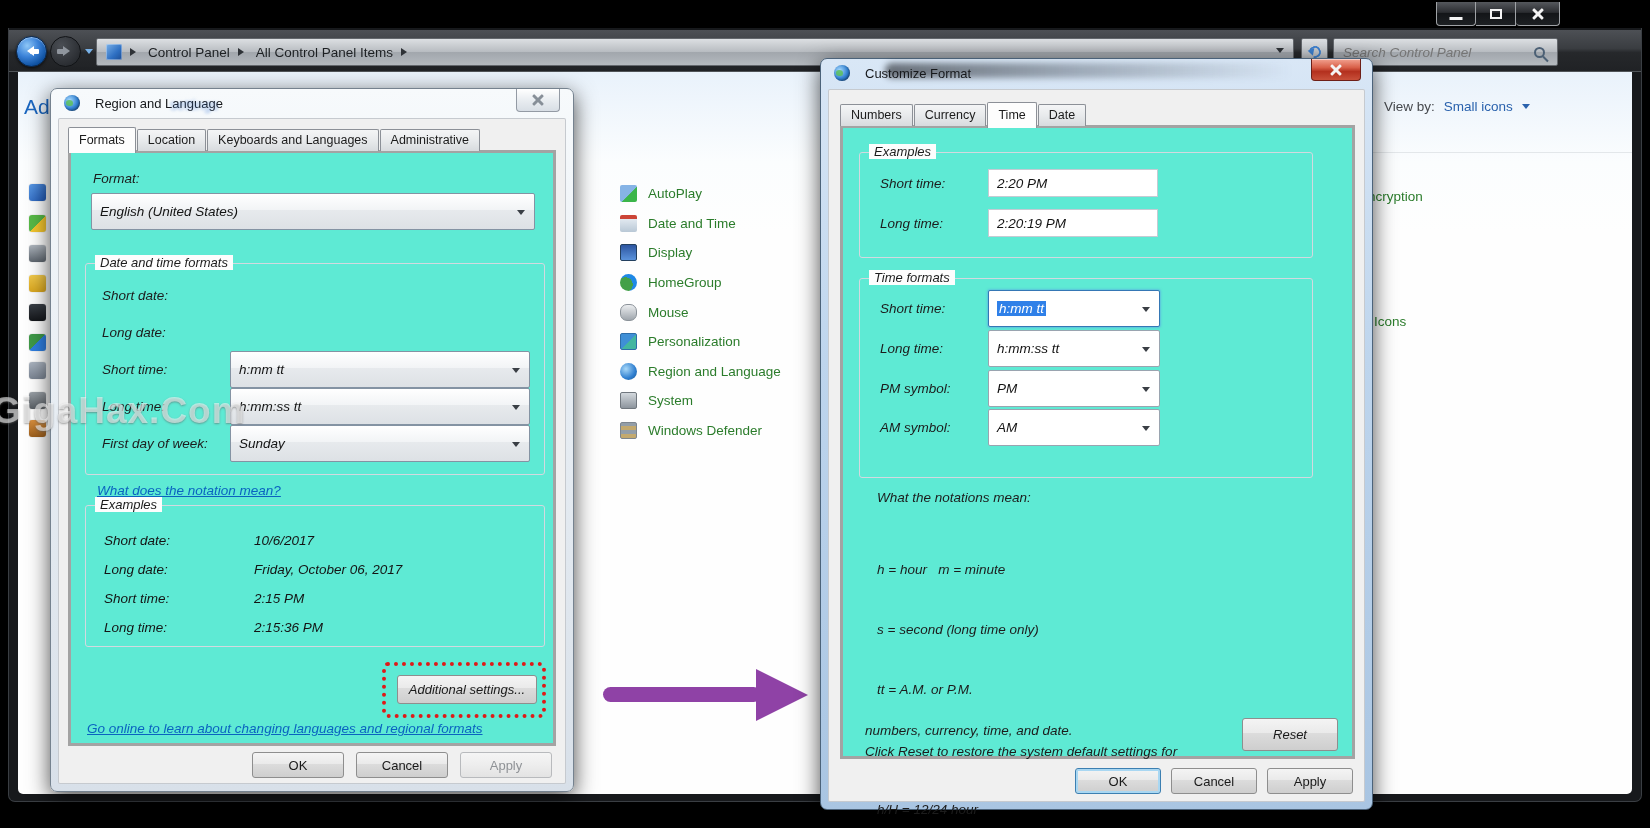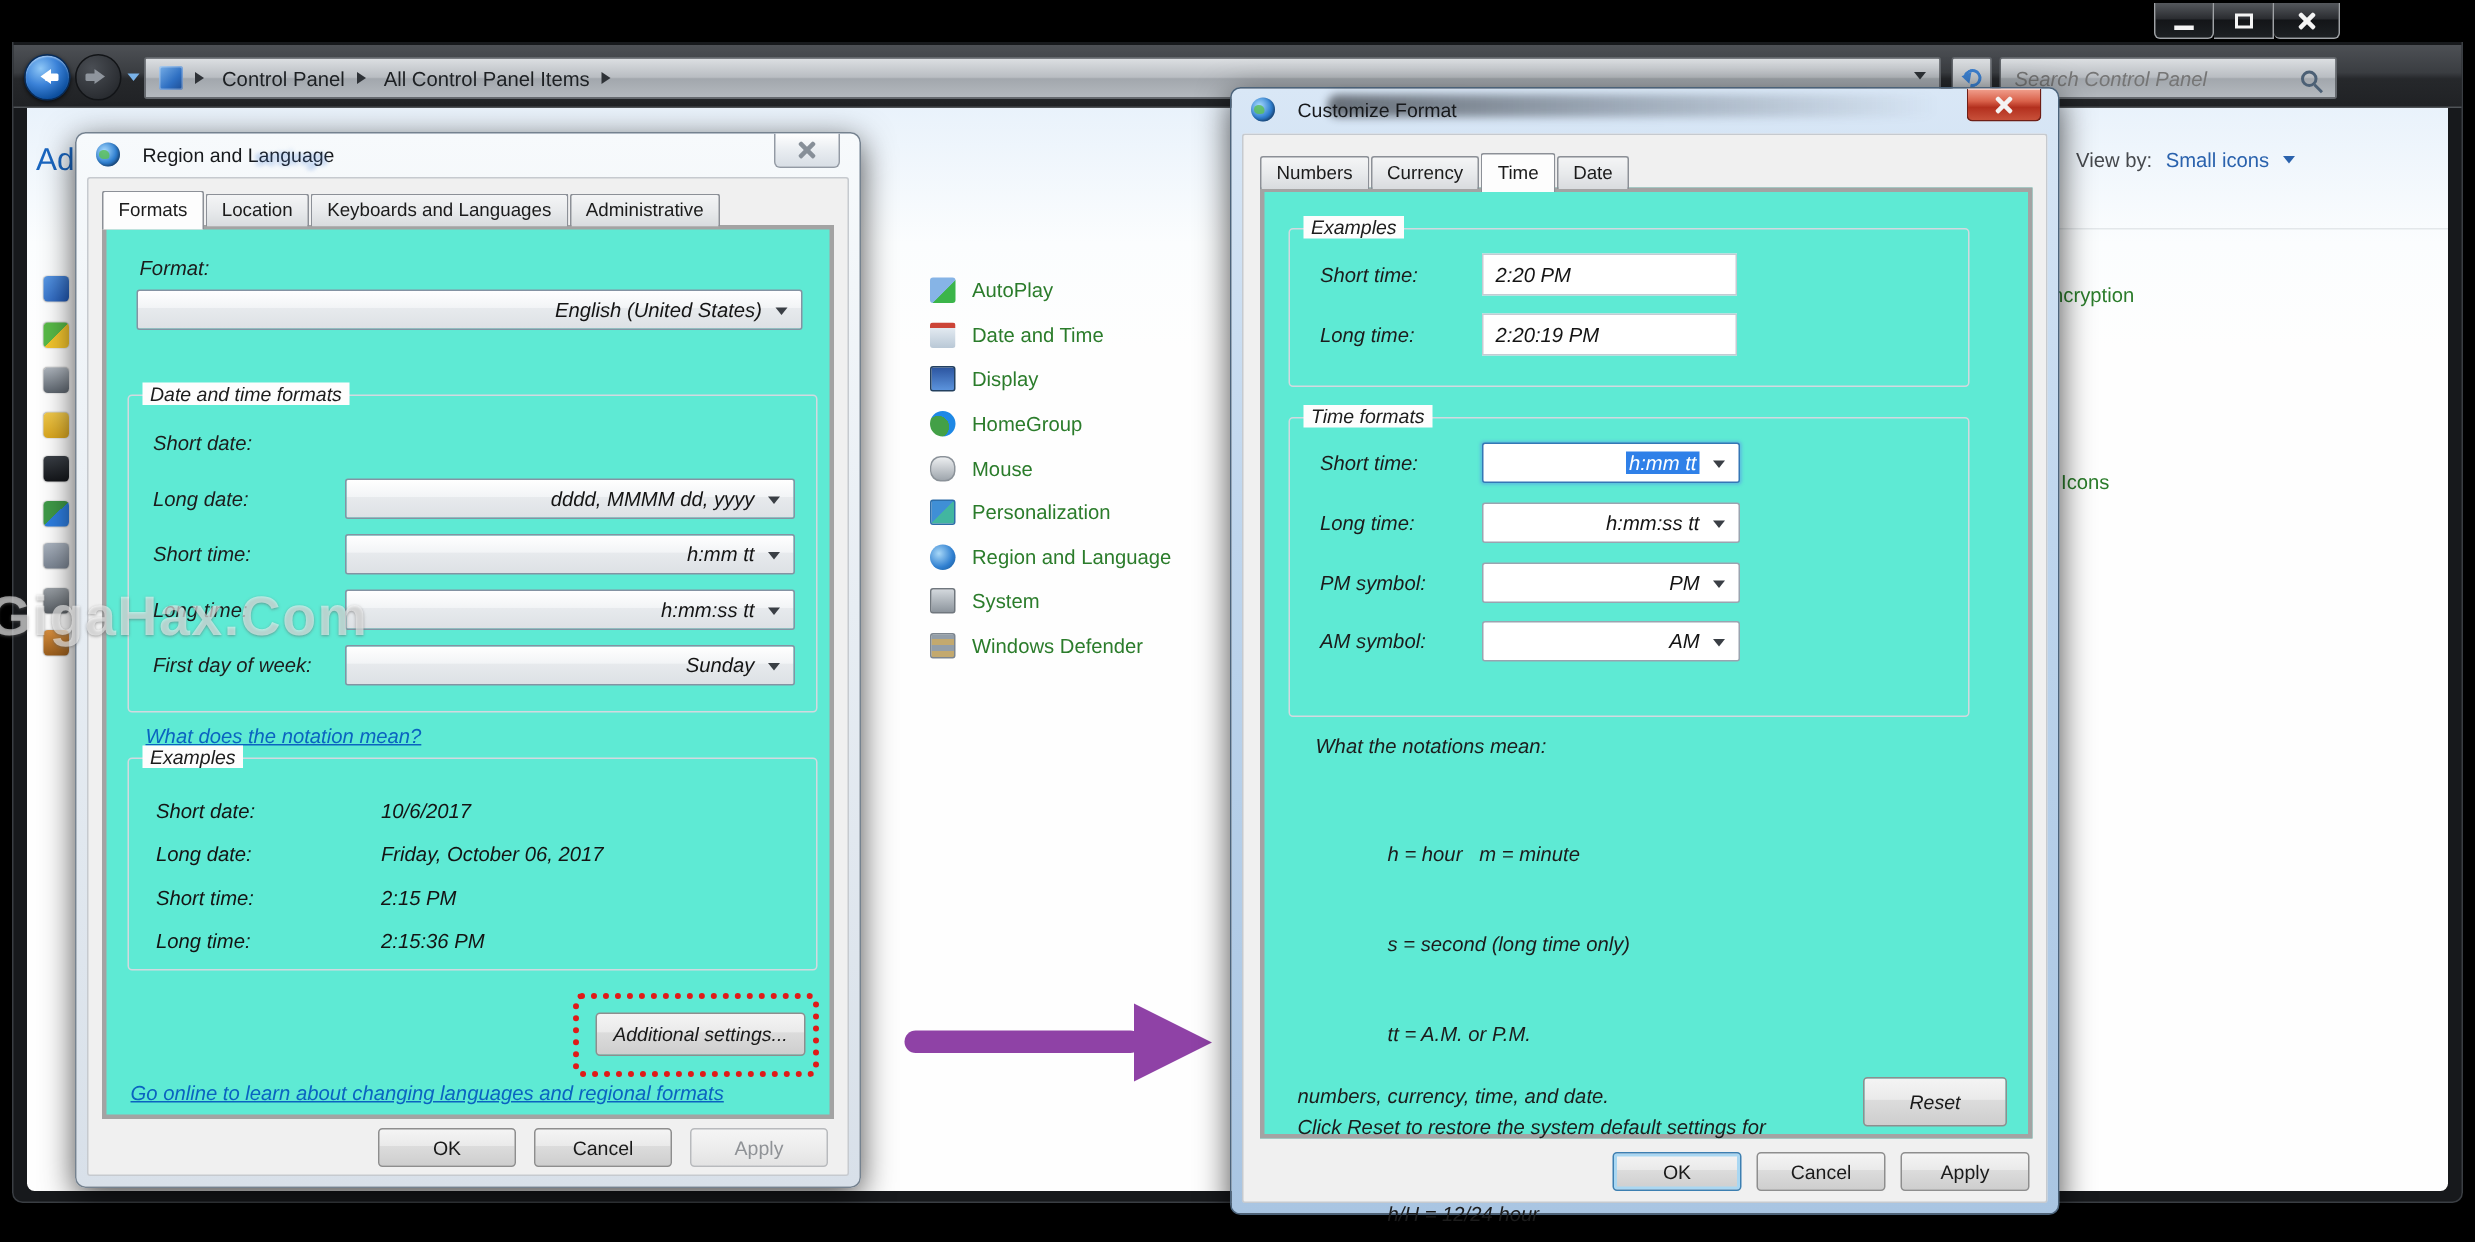--- a/index.html
+++ b/index.html
@@ -118,23 +118,23 @@
   border-radius:2px 2px 0 0; margin-right:1px; }
 .tab.active { height:26px; line-height:24px; background:#fdfdfd; margin-bottom:-2px; position:relative; }
 
 .page { position:absolute; background:#5eead4; border:3px solid #a3a3a3; z-index:5;font-style:italic; }
 
 .group { position:absolute; border:1px solid #d3d9df; border-radius:3px; }
 .legend { position:absolute; top:-9px; left:9px; background:#fdfdfd; padding:0 5px; font-size:13px; color:#1c1c1c; white-space:nowrap; }
 
 .row { display:flex; align-items:center; height:27px; margin:0 14px 10px 16px; }
 .row .rlab { width:128px; font-size:13.5px; color:#1c1c1c; flex:none; }
-.combo { position:relative; height:27px; border:1px solid #8493a3; border-radius:2px; flex:1;
+.combo { position:relative; height:37px; border:1px solid #8493a3; border-radius:2px; flex:1;
   background:linear-gradient(#ffffff,#f2f4f6 45%,#e7eaed 46%,#dde1e5);
-  display:flex; align-items:center; padding:0 26px 0 8px; font-size:13.5px; color:#141414;justify-content:flex-end; }
+  display:flex; align-items:center; padding:0 26px 0 8px; font-size:13.5px; color:#141414; }
 .combo::after { content:""; position:absolute; right:9px; top:50%; margin-top:-2px; border:4px solid transparent; border-top:5px solid #3a3f45; }
 .combo.c2 { background:#fff; border-color:#9aa4b0; flex:none; width:172px; }
 .combo.focus { border-color:#3577b5; box-shadow:0 0 2px 1px rgba(90,160,230,.55); }
 .sel { background:#2f80e8; color:#fff; padding:0 2px; }
 
 .exrow { display:flex; align-items:center; height:20px; margin:0 14px 9px 18px; font-size:13.5px; color:#141414; }
 .exrow .rlab { width:150px; flex:none; }
 
 .tbox { height:28px; width:170px; border:1px solid #c4cbd3; background:#fff; display:flex; align-items:center;
   padding:0 8px; font-size:13.5px; color:#141414; flex:none; }
@@ -142,21 +142,21 @@
 .link { font-size:13.5px; color:#0a63c0; text-decoration:underline; cursor:pointer; white-space:nowrap; }
 
 .btn { height:26px; display:flex; align-items:center; justify-content:center;
   background:linear-gradient(#f4f4f4,#eaeaea 45%,#dcdcdc 46%,#cecece);
   border:1px solid #8e8e8e; border-radius:3px; font-size:13px; color:#1a1a1a; cursor:default; }
 .btn.focus { border-color:#3c7fb1; box-shadow:inset 0 0 0 2px #a9d7f2; }
 .btn.disabled { color:#8f9296; border-color:#b8babd; background:linear-gradient(#f5f5f5,#eeeeee 45%,#e3e3e3); }
 .btnrow { position:absolute; display:flex; }
 
 .note-lines { position:absolute; font-size:13.5px; color:#1c1c1c; line-height:20px; white-space:pre; }
-.note-lines div { height:20px;margin-left:48px; }
+.note-lines div { height:20px; }
 
 
 .red-box { position:absolute; left:382px; top:662px; width:164px; height:56px; border:4px dotted #df1a18; border-radius:6px; z-index:6; }
 .arrow-shaft { position:absolute; left:603px; top:687px; width:158px; height:15px; background:#8f42a6; border-radius:8px; z-index:6; }
 .arrow-head { position:absolute; left:756px; top:669px; width:0; height:0; z-index:6;
   border-top:26px solid transparent; border-bottom:26px solid transparent; border-left:52px solid #8f42a6; }
 .ghost { position:absolute; left:170px; top:97px; font-size:14px; color:rgba(70,125,215,.55); filter:blur(1.5px); z-index:6; }
 .watermark { position:absolute; left:-8px; top:390px; font-size:37px; font-weight:bold; letter-spacing:1px;
   color:rgba(255,255,255,.55); text-shadow:0 1px 2px rgba(95,95,95,.55); z-index:9; pointer-events:none; }
 </style>
@@ -286,23 +286,20 @@
             <span>English (United States)</span>
           </div>
 
         <div class="group" style="left:14px;top:110px;width:460px;height:212px;padding-top:18px">
           <span class="legend">Date and time formats</span>
           <div class="row">
               <span class="rlab">Short date:</span>
             </div>
           <div class="row">
               <span class="rlab">Long date:</span>
-              <div class="combo">
-                <span>dddd, MMMM dd, yyyy</span>
-              </div>
             </div>
           <div class="row">
               <span class="rlab">Short time:</span>
               <div class="combo">
                 <span>h:mm tt</span>
               </div>
             </div>
           <div class="row">
               <span class="rlab">Long time:</span>
               <div class="combo">

